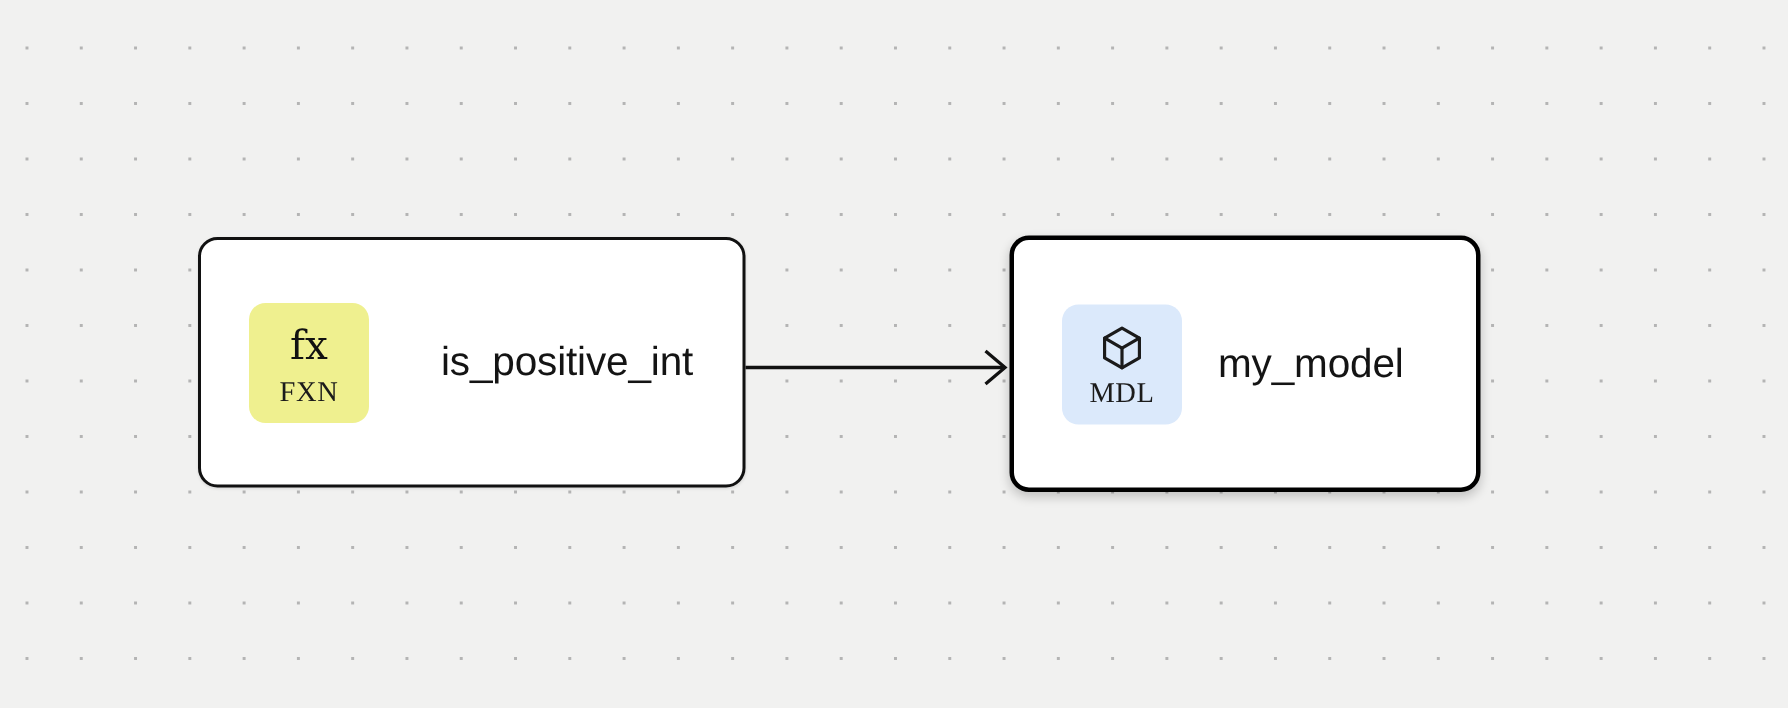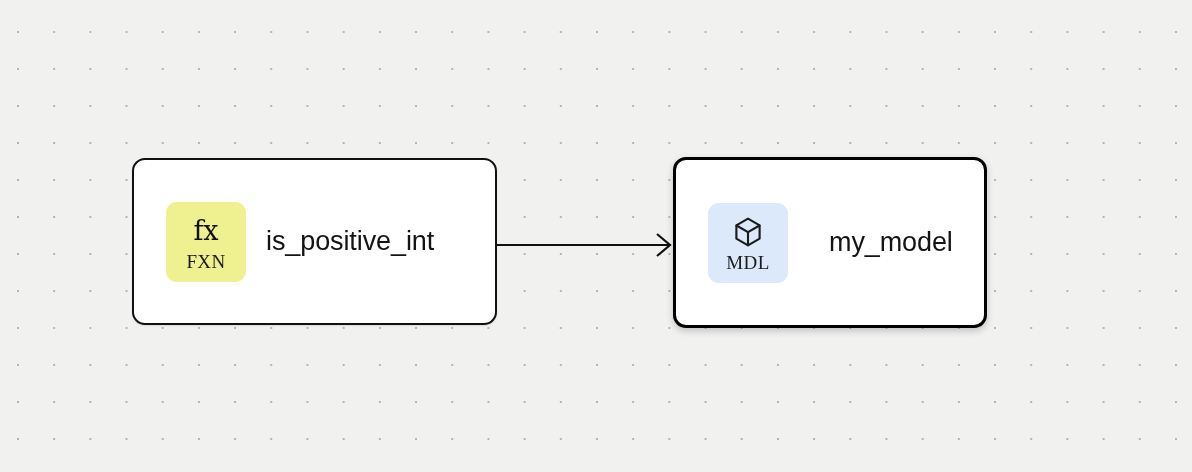--- a/index.html
+++ b/index.html
@@ -102,26 +102,26 @@
     color: #1b1b1b;
     line-height: 1;
     margin-top: 3px;
     letter-spacing: 0.4px;
   }
 
   .node-title {
     font-family: "Liberation Sans", sans-serif;
     font-size: 27px;
     color: #141414;
-    margin-left: 20px;
+    margin-left: 48px;
     white-space: nowrap;
     letter-spacing: -0.1px;
   }
   .node-mdl .node-title {
-    margin-left: 41px;
+    margin-left: 24px;
   }
 </style>
 </head>
 <body>
 
 <div class="canvas">
 
   <svg class="edge-layer" width="1192" height="472" viewBox="0 0 1192 472">
     <g>
       <line x1="497" y1="245" x2="670" y2="245" stroke="#111111" stroke-width="2.2"></line>

